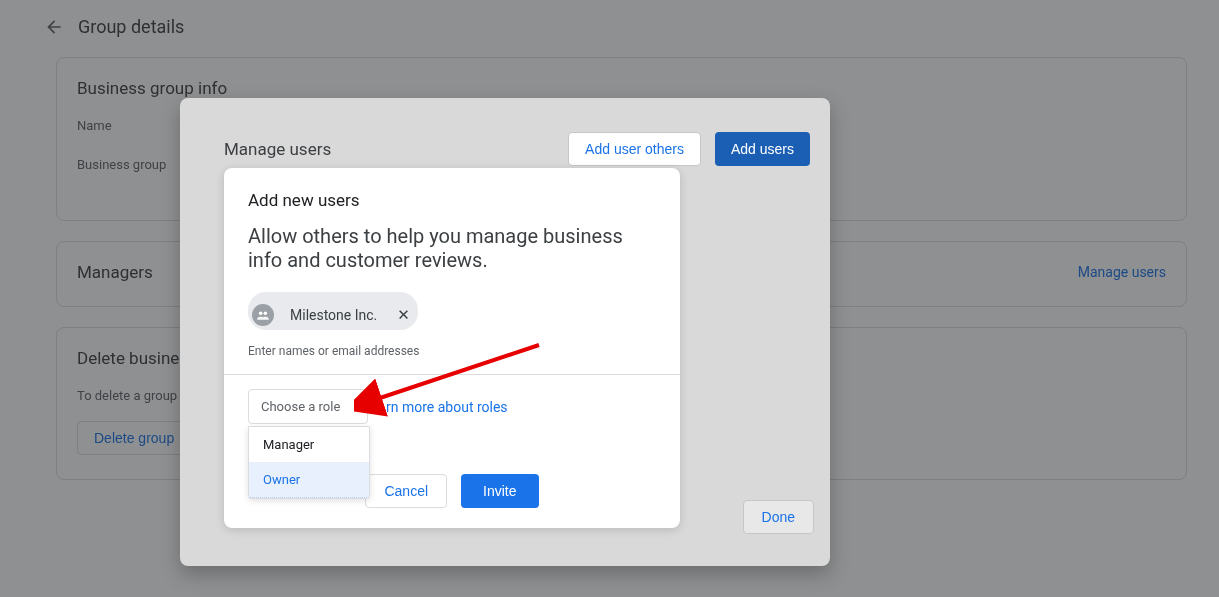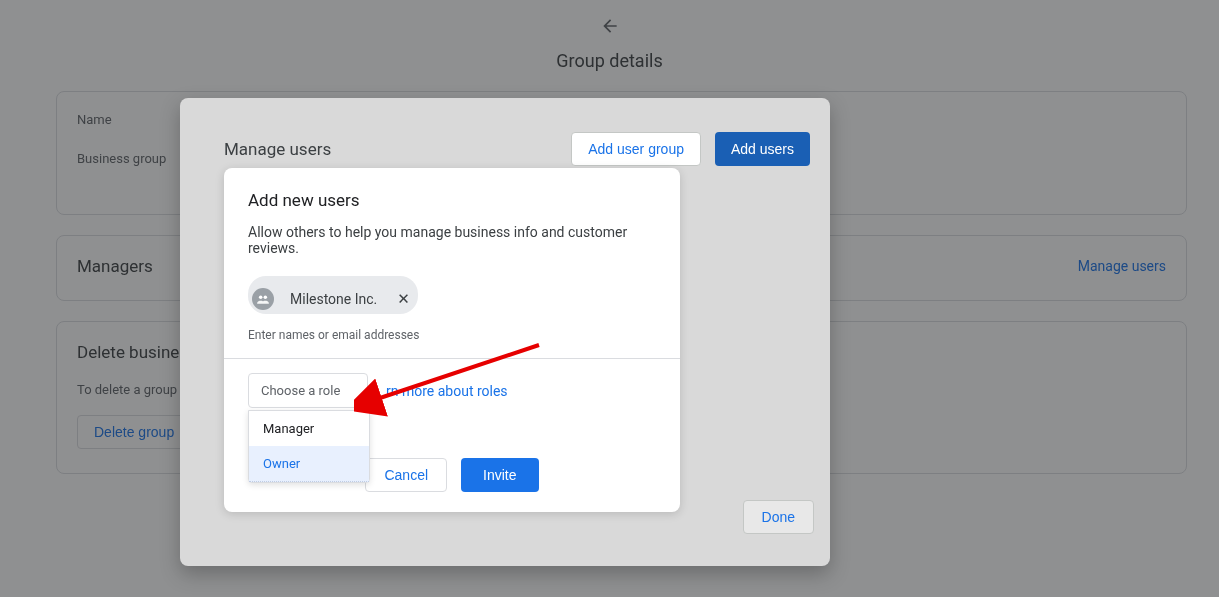--- a/index.html
+++ b/index.html
@@ -16,21 +16,20 @@
     position: relative;
     width: 100%;
     height: 100%;
     padding: 10px 16px 0 16px;
   }
   .header-row {
     display: flex;
     align-items: center;
     gap: 14px;
     padding: 6px 28px 16px 28px;
-    flex-direction: column;
   }
   .back-arrow {
     width: 20px; height: 20px;
     color: #5f6368;
     cursor: pointer;
   }
   .page-title {
     font-size: 18px;
     color: #3c4043;
     font-weight: 400;
@@ -147,21 +146,21 @@
     padding: 22px 24px 20px 24px;
     box-shadow: 0 2px 10px rgba(0,0,0,0.15);
   }
   .inner-modal h3 {
     font-size: 17px;
     font-weight: 400;
     color: #202124;
     margin-bottom: 14px;
   }
   .inner-modal .desc {
-    font-size: 14px;
+    font-size: 20px;
     color: #3c4043;
     margin-bottom: 20px;
   }
   .chip {
     display: inline-flex;
     align-items: center;
     gap: 16px;
     background: #e8eaed;
     border-radius: 18px;
     padding: 12px 8px 4px 4px;
@@ -283,20 +282,21 @@
   <div class="header-row">
     <span class="back-arrow">
       <svg viewBox="0 0 24 24" fill="currentColor">
           <path d="M20 11H7.83l5.59-5.59L12 4l-8 8 8 8 1.41-1.41L7.83 13H20v-2z"></path>
         </svg>
     </span>
     <span class="page-title">Group details</span>
   </div>
 
   <div class="card">
+    <h2>Business group info</h2>
     <div class="field-label">Name</div>
     <div class="field-label">Business group</div>
   </div>
 
   <div class="card managers-card">
     <h2>Managers</h2>
     <span class="manage-link">Manage users</span>
   </div>
 
   <div class="card delete-card">
@@ -305,21 +305,21 @@
     <button class="btn-outline">Delete group</button>
   </div>
 </div>
 
 <div class="scrim"></div>
 
 <div class="outer-modal">
   <div class="outer-header">
     <span class="outer-title">Manage users</span>
     <div class="outer-buttons">
-      <button class="btn-secondary">Add user group</button>
+      <button class="btn-secondary">Add user others</button>
       <button class="btn-primary">Add users</button>
     </div>
   </div>
   <button class="done-btn">Done</button>
 
   <div class="inner-modal">
     <h3>Add new users</h3>
     <p class="desc">Allow others to help you manage business info and customer reviews.</p>
 
     <span class="chip">

